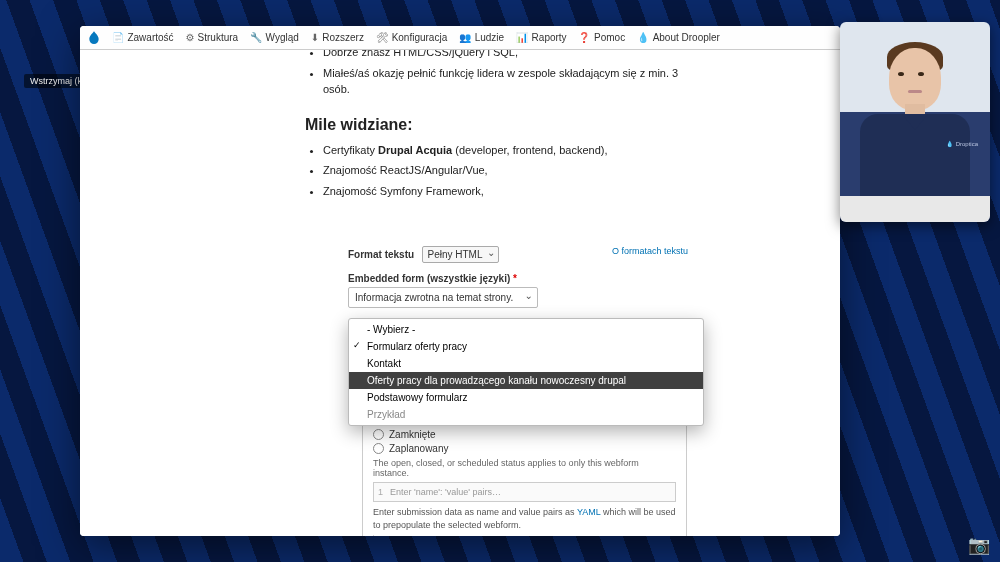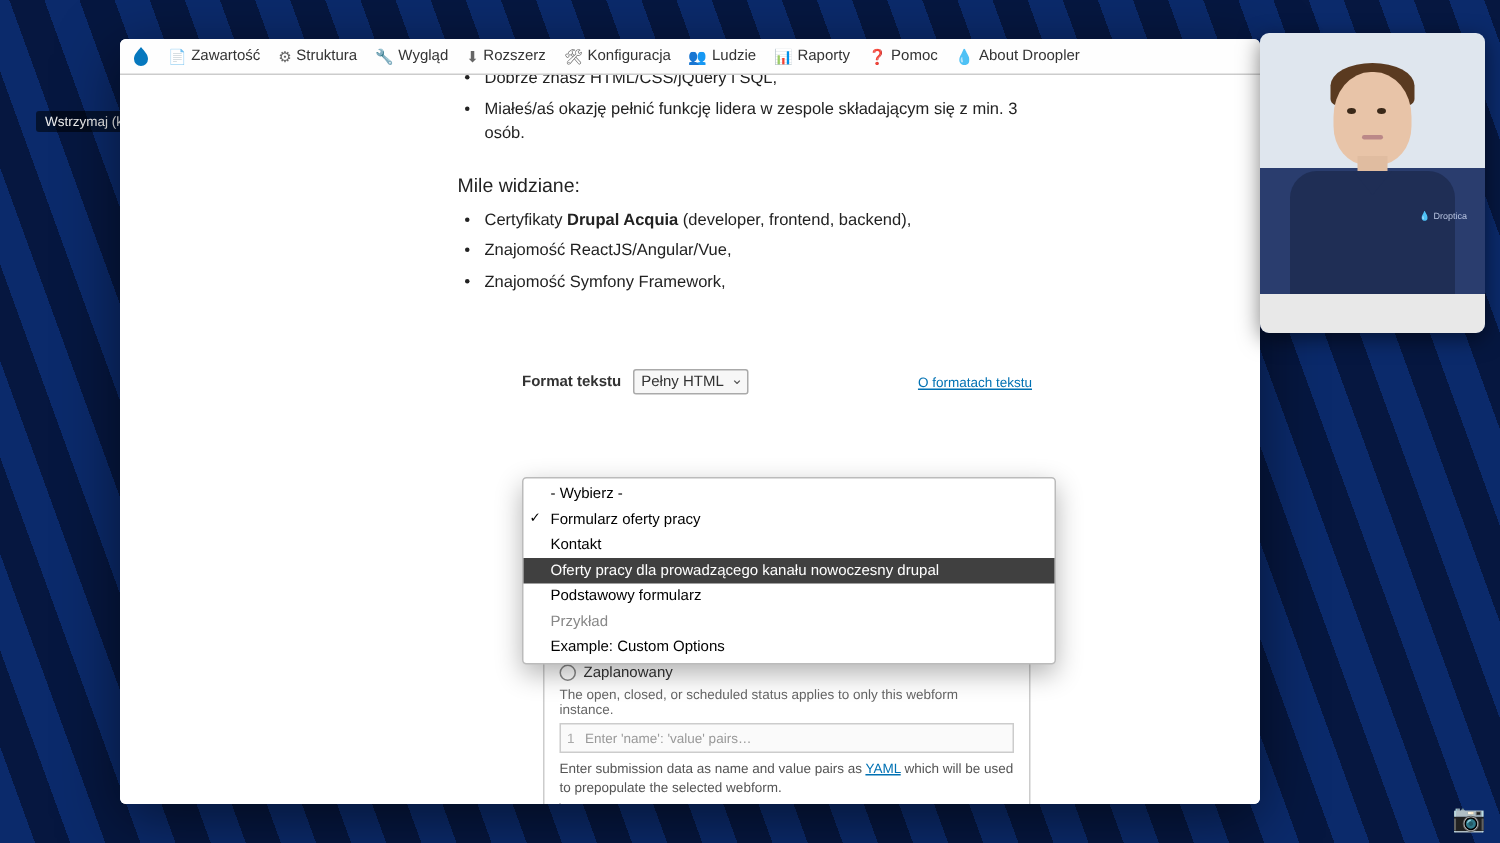--- a/index.html
+++ b/index.html
@@ -8,26 +8,26 @@
     repeating-linear-gradient(70deg,#0b2a6b 0 22px,#061740 22px 44px);}
   .browser{position:absolute;left:80px;top:26px;width:760px;height:510px;background:#fff;border-radius:4px;box-shadow:0 10px 40px rgba(0,0,0,.5);overflow:hidden}
   .toolbar{height:24px;background:#fefefe;border-bottom:1px solid #ccc;display:flex;align-items:center;padding:0 4px;font-size:10px;color:#333}
   .tb-logo{width:20px;height:20px;margin-right:2px;display:flex;align-items:center;justify-content:center}
   .tb-item{display:flex;align-items:center;padding:0 6px;height:100%;cursor:pointer;gap:3px}
   .tb-ico{font-size:10px;color:#666}
   .content{position:relative;height:calc(100% - 24px);overflow:hidden;background:#fff}
   .page{position:absolute;left:225px;top:-10px;width:380px;font-size:11px;color:#222}
   .page ul{padding-left:18px;margin:4px 0}
   .page li{margin:4px 0;line-height:1.5}
-  .page h4{font-size:13px;font-weight:normal;margin:18px 0 8px}
+  .page h4{font-size:16px;font-weight:bold;margin:18px 0 8px}
   .form-area{position:absolute;left:268px;top:196px;width:340px;font-size:10px;color:#333}
   .lbl{font-weight:bold;font-size:10px;margin-bottom:3px;display:block}
   .sel{border:1px solid #aaa;background:#f7f7f7;font-size:10px;padding:2px 16px 2px 4px;border-radius:2px;position:relative;display:inline-block;cursor:pointer}
   .sel::after{content:"⌄";position:absolute;right:3px;top:0;font-size:10px;color:#555}
-  .link{color:#0071b3;text-decoration:underline;font-size:9px;cursor:pointer}
+  .link{color:#0071b3;font-size:9px;cursor:pointer}
   .req{color:#d00}
   .embedbox{border:1px solid #bbb;padding:4px 18px 4px 6px;font-size:10px;width:190px;position:relative;cursor:pointer;border-radius:2px;background:#fff}
   .embedbox::after{content:"⌄";position:absolute;right:4px;top:2px;color:#555}
   .dropdown{position:absolute;left:268px;top:268px;width:356px;background:#fff;border:1px solid #bbb;border-radius:3px;box-shadow:0 6px 18px rgba(0,0,0,.3);font-size:10px;padding:2px 0;z-index:50}
   .dd-item{padding:3px 10px 3px 18px;cursor:pointer;position:relative}
   .dd-item.sel-mark::before{content:"✓";position:absolute;left:4px;top:2px;font-size:9px}
   .dd-item.hl{background:#404040;color:#fff}
   .dd-item.muted{color:#888}
   .greenbox{position:absolute;left:478px;top:275px;width:22px;height:30px;border:1px solid #4caf50;border-radius:3px;border-left:none}
   .settings{position:absolute;left:282px;top:358px;width:325px;font-size:10px;color:#333;border:1px solid #ccc;border-top:none;padding:4px 10px 10px}
@@ -42,21 +42,21 @@
   .pause{position:absolute;left:24px;top:74px;background:rgba(0,0,0,.55);color:#eee;font-size:9px;padding:2px 6px;border-radius:2px}
   .webcam{position:absolute;right:10px;top:22px;width:150px;height:200px;border-radius:6px;overflow:hidden;background:linear-gradient(#dfe6ee 0 45%,#2a3d6e 45% 100%);box-shadow:0 4px 14px rgba(0,0,0,.5)}
   .head{position:absolute;left:50%;top:26px;transform:translateX(-50%);width:52px;height:62px;background:#e8c4a8;border-radius:48% 48% 42% 42%}
   .hair{position:absolute;left:50%;top:20px;transform:translateX(-50%);width:56px;height:30px;background:#5a3a20;border-radius:50% 50% 20% 20%}
   .neck{position:absolute;left:50%;top:82px;transform:translateX(-50%);width:20px;height:14px;background:#e0bca0}
   .torso{position:absolute;left:50%;top:92px;transform:translateX(-50%);width:110px;height:110px;background:#1f2e55;border-radius:18px 18px 4px 4px}
   .collar{position:absolute;left:50%;top:92px;transform:translateX(-50%);width:26px;height:16px;background:#1f2e55;clip-path:polygon(0 0,100% 0,50% 100%)}
   .desk{position:absolute;left:0;right:0;bottom:0;height:26px;background:#e8e8e8}
   .logo-shirt{position:absolute;right:12px;top:118px;font-size:6px;color:#b8c4e0}
   .camico{position:absolute;right:12px;bottom:10px;width:20px;height:18px;color:#ddd;font-size:18px}
-  .row{display:flex;justify-content:space-between;align-items:center;margin-bottom:4px}
+  .row{display:flex;justify-content:space-between;align-items:flex-start;margin-bottom:4px}
   .eye{position:absolute;width:6px;height:4px;background:#3a2818;border-radius:50%;top:50px}
   .eye.l{left:58px}.eye.r{left:78px}
   .mouth{position:absolute;left:50%;top:68px;transform:translateX(-50%);width:14px;height:3px;background:#b88;border-radius:3px}
 </style>
 </head>
 <body>
 
 <div class="bg"></div>
 
 <div class="pause">Wstrzymaj (k)</div>
@@ -123,32 +123,35 @@
 
     <div class="form-area">
       <div class="row">
         <div>
           <span class="lbl" style="display:inline">Format tekstu</span>
           &nbsp;
           <span class="sel">Pełny HTML</span>
         </div>
         <span class="link">O formatach tekstu</span>
       </div>
+      <div style="margin-top:10px">
+        <span class="lbl"><span>Embedded form (wszystkie języki)</span> <span class="req">*</span></span>
+        <div class="embedbox">Informacja zwrotna na temat strony.</div>
+      </div>
     </div>
 
     <div class="greenbox"></div>
 
     <div class="dropdown">
       <div class="dd-item">- Wybierz -</div>
       <div class="dd-item sel-mark">Formularz oferty pracy</div>
       <div class="dd-item">Kontakt</div>
       <div class="dd-item hl">Oferty pracy dla prowadzącego kanału nowoczesny drupal</div>
       <div class="dd-item">Podstawowy formularz</div>
       <div class="dd-item muted">Przykład</div>
-      <div class="dd-item">Example: Custom Options</div>
     </div>
 
     <div class="settings">
       <div class="radio-row">
           <span class="radio checked"></span>
           <span>Otwarte</span>
         </div>
       <div class="radio-row">
           <span class="radio"></span>
           <span>Zamknięte</span>

